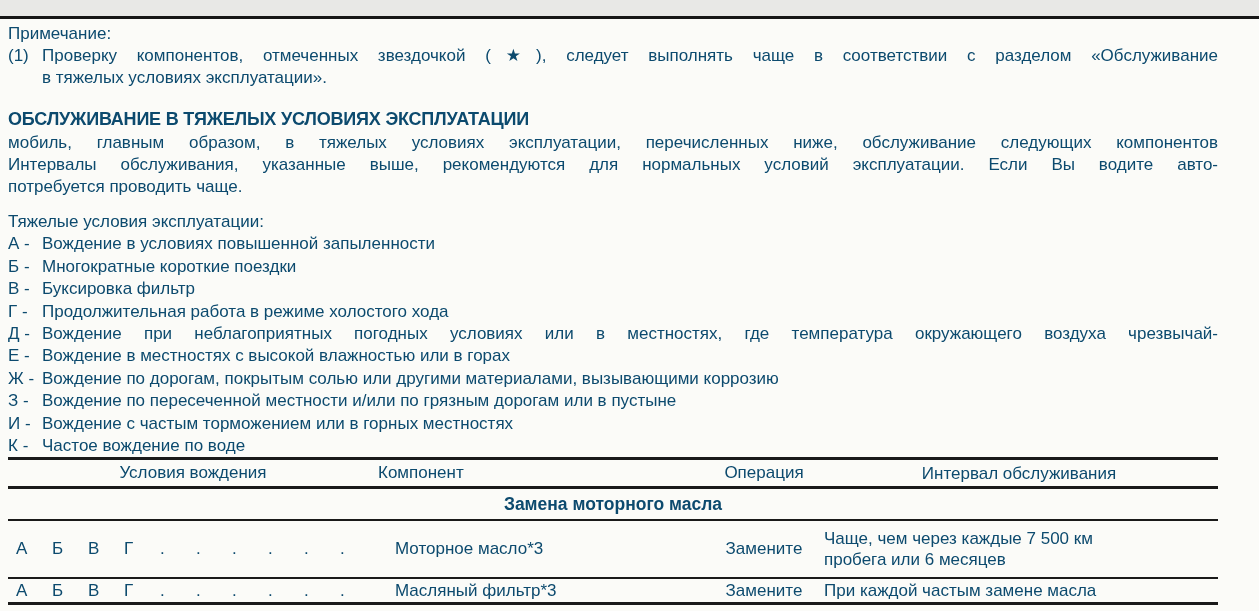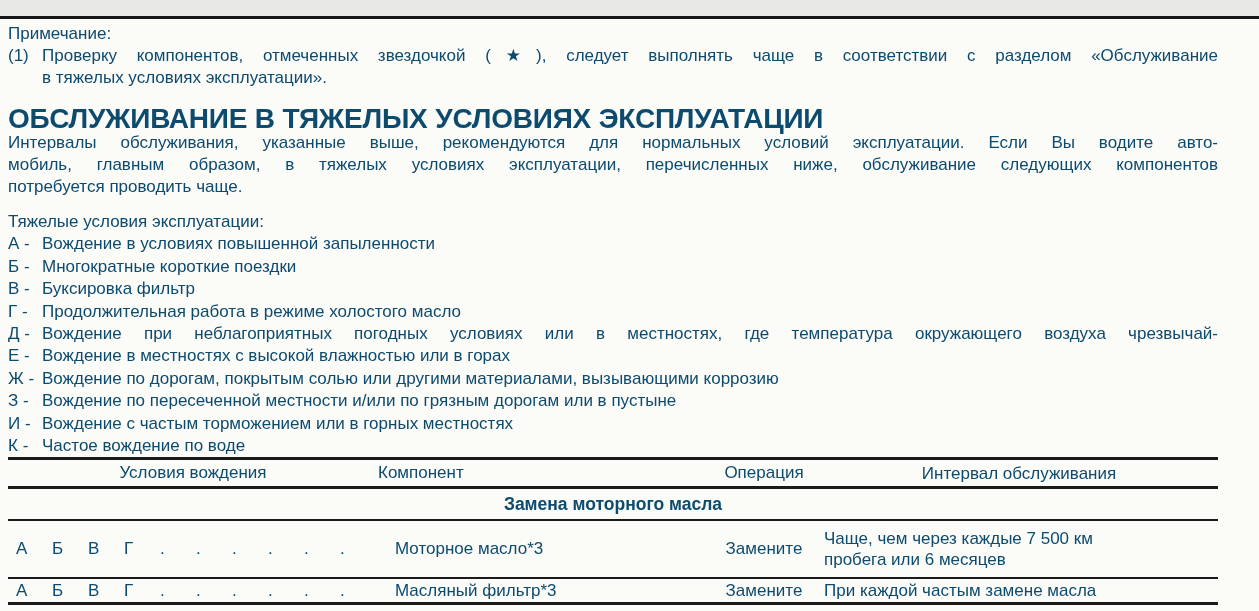--- a/index.html
+++ b/index.html
@@ -19,21 +19,21 @@
 
   .just { text-align:justify; text-align-last:justify; }
 
   .note { margin-top:7px; }
   .note-item { display:flex; }
   .note-num { flex:0 0 34px; }
   .note-body { flex:1; }
 
   .heading {
     margin:18px 0 0 0;
-    font-size:28px; font-weight:bold; line-height:24px; letter-spacing:-0.2px;
+    font-size:18px; font-weight:bold; line-height:24px; letter-spacing:-0.2px;
   }
   .intro { margin-top:1px; }
   .intro > div { line-height:22px; }
 
   .list { margin-top:13px; }
   .list > div, .li-body > div, .li-prefix { line-height:22.4px; }
   .li { display:flex; }
   .li-prefix { flex:0 0 34px; white-space:nowrap; }
   .li-body { flex:1; }
 
@@ -73,43 +73,43 @@
       <div class="note-body">
         <div class="just">Проверку компонентов, отмеченных звездочкой (★), следует выполнять чаще в соответствии с разделом «Обслуживание</div>
         <div>в тяжелых условиях эксплуатации».</div>
       </div>
     </div>
   </div>
 
   <h1 class="heading">ОБСЛУЖИВАНИЕ В ТЯЖЕЛЫХ УСЛОВИЯХ ЭКСПЛУАТАЦИИ</h1>
 
   <div class="intro">
+    <div class="just">мобиль, главным образом, в тяжелых условиях эксплуатации, перечисленных ниже, обслуживание следующих компонентов</div>
     <div class="just">Интервалы обслуживания, указанные выше, рекомендуются для нормальных условий эксплуатации. Если Вы водите авто-</div>
-    <div class="just">мобиль, главным образом, в тяжелых условиях эксплуатации, перечисленных ниже, обслуживание следующих компонентов</div>
     <div>потребуется проводить чаще.</div>
   </div>
 
   <div class="list">
     <div>Тяжелые условия эксплуатации:</div>
 
     <div class="li">
       <span class="li-prefix">А -</span>
       <div class="li-body">Вождение в условиях повышенной запыленности</div>
     </div>
     <div class="li">
       <span class="li-prefix">Б -</span>
       <div class="li-body">Многократные короткие поездки</div>
     </div>
     <div class="li">
       <span class="li-prefix">В -</span>
       <div class="li-body">Буксировка фильтр</div>
     </div>
     <div class="li">
       <span class="li-prefix">Г -</span>
-      <div class="li-body">Продолжительная работа в режиме холостого масло</div>
+      <div class="li-body">Продолжительная работа в режиме холостого хода</div>
     </div>
     <div class="li">
       <span class="li-prefix">Д -</span>
       <div class="li-body">
         <div class="just">Вождение при неблагоприятных погодных условиях или в местностях, где температура окружающего воздуха чрезвычай-</div>
       </div>
     </div>
     <div class="li">
       <span class="li-prefix">Е -</span>
       <div class="li-body">Вождение в местностях с высокой влажностью или в горах</div>

